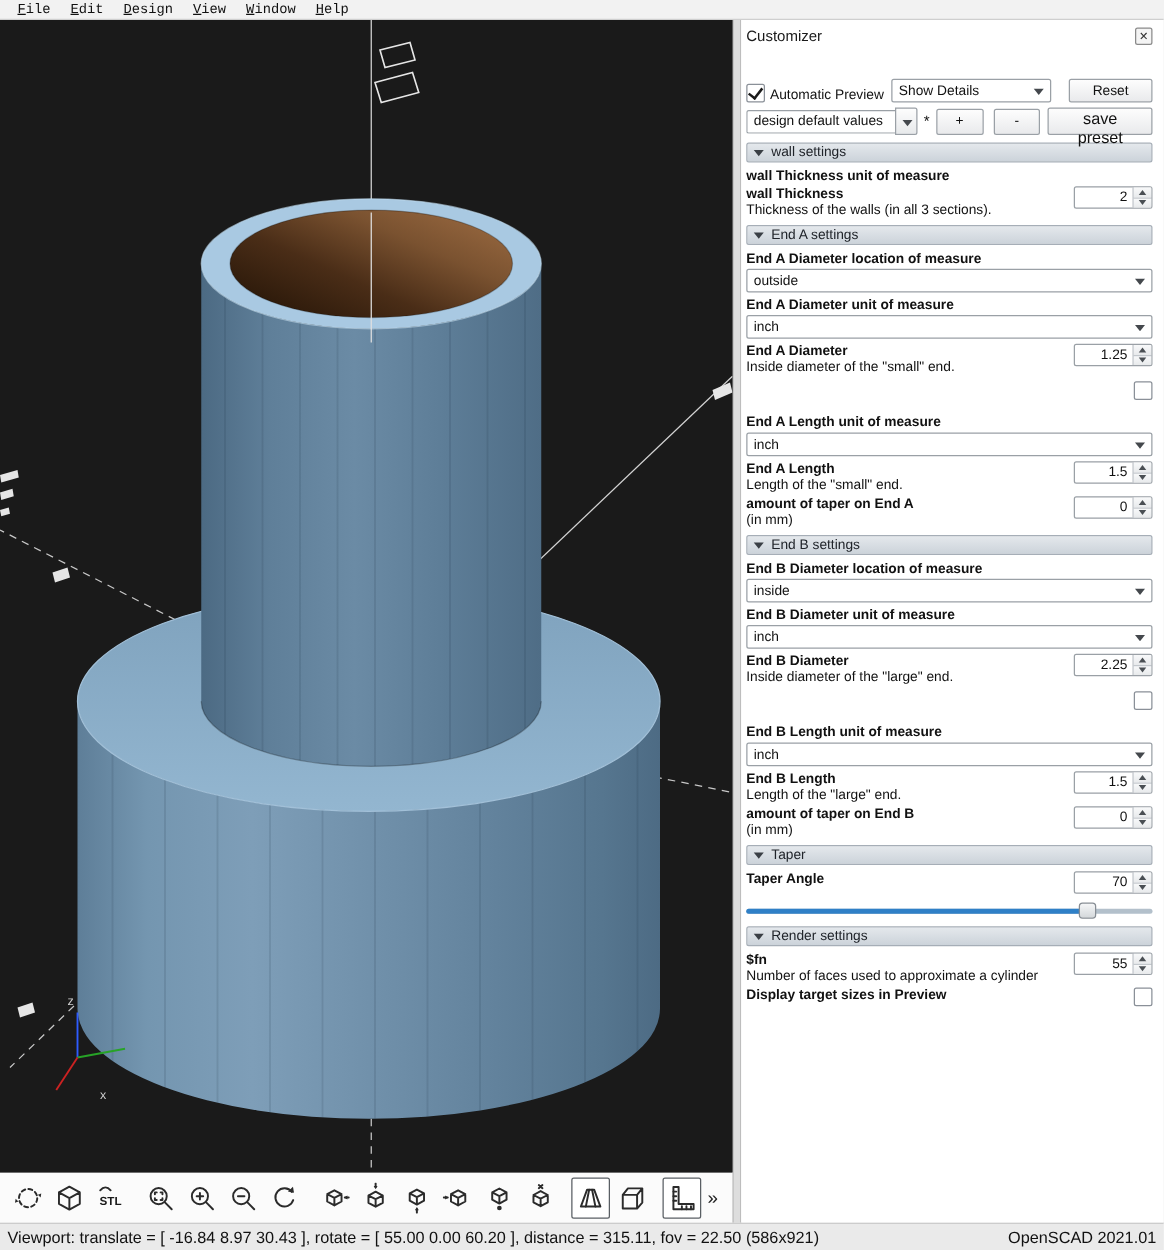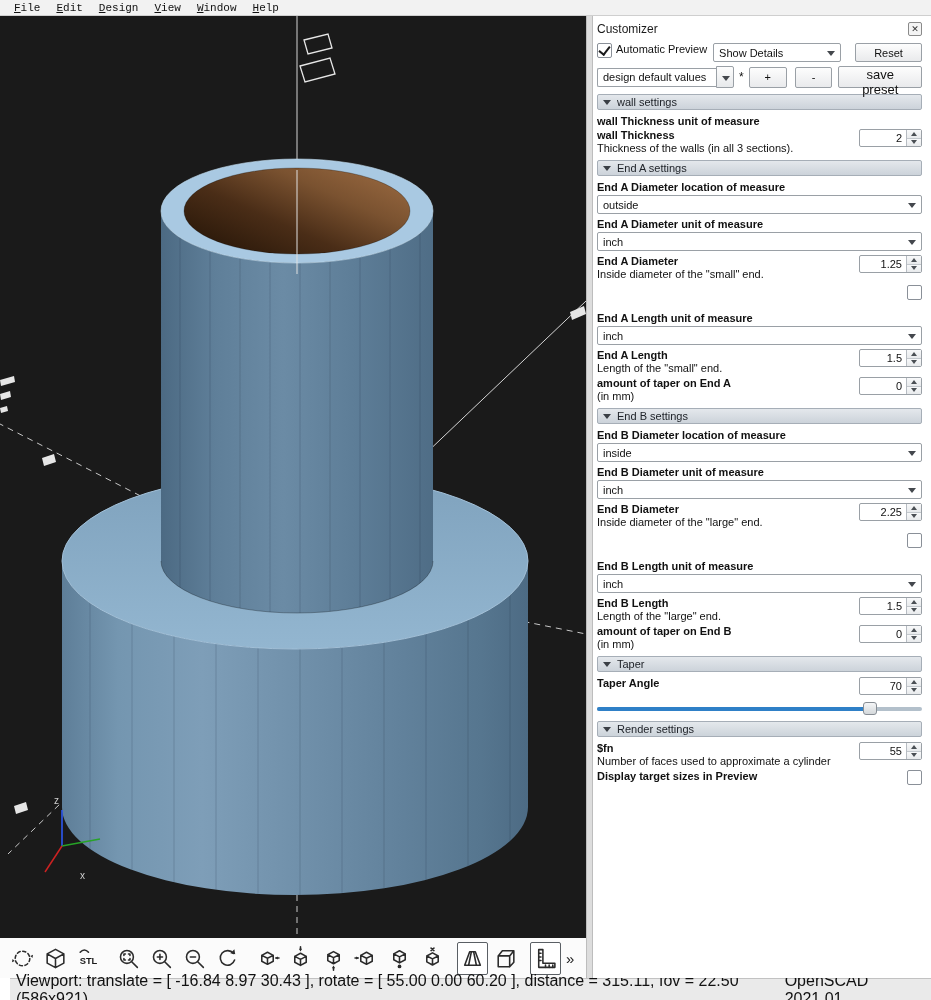--- a/index.html
+++ b/index.html
@@ -19,21 +19,21 @@
   .vp svg { display:block; }
   .splitter { width:7px; background:#dddddd; border-left:1px solid #bdbdbd; border-right:1px solid #bdbdbd; }
   .customizer { width:338px; background:#ffffff; padding:6px 9px 0 4px; position:relative; font-size:11px; color:#111; }
 
   
   .cust-titlebar { display:flex; justify-content:space-between; align-items:flex-start; height:18px; }
   .cust-title { font-size:12px; color:#1a1a1a; }
   .close-btn { width:14px; height:14px; border:1px solid #808archive0; border:1px solid #8a8a8a; background:#f4f4f4;
     font-size:9px; line-height:12px; text-align:center; color:#333; border-radius:2px; cursor:default; }
 
-  .row1 { display:flex; align-items:flex-start; margin:3px 0 4px 0; }
+  .row1 { display:flex; align-items:flex-end; margin:3px 0 4px 0; }
   .row2 { display:flex; align-items:center; margin:2px 0 6px 0; height:22px; }
 
   .checkbox { width:15px; height:15px; background:#fff; border:1px solid #8a9098; border-radius:2px; flex:0 0 auto; }
   .checkbox.checked::after { content:""; display:block; width:5px; height:9px;
     border-right:2px solid #1a1a1a; border-bottom:2px solid #1a1a1a;
     transform:rotate(38deg); margin:0 auto; margin-top:0px; }
   .cb-label { margin-left:4px; margin-right:6px; font-size:11px; white-space:nowrap; }
 
   .combo { position:relative; height:19px; border:1px solid #9aa0a6; border-radius:2px; background:#fff;
     display:flex; align-items:center; padding:0 18px 0 5px; font-size:11px; white-space:nowrap; overflow:hidden; }
@@ -43,21 +43,21 @@
   .combo.w-preset  { width:125px; border-right:none; border-radius:2px 0 0 2px; padding-right:5px; }
   .preset-arrow { width:19px; height:22px; border:1px solid #9aa0a6; border-radius:0 2px 2px 0;
     background:linear-gradient(#fdfdfd,#e7e9eb); position:relative; }
   .preset-arrow::after { content:""; position:absolute; left:5px; top:9px; width:0; height:0;
     border-left:4px solid transparent; border-right:4px solid transparent; border-top:5px solid #44484d; }
   .combo.full { margin:1px 0 4px 0; }
 
   .btn { height:19px; border:1px solid #9aa0a6; border-radius:2px;
     background:linear-gradient(#fdfdfd,#e9eaec); font-size:11px; padding:0 8px;
     font-family:"Liberation Sans", sans-serif; color:#111; cursor:default; }
-  .btn.reset { width:67px; margin-left:auto; }
+  .btn.reset { width:67px; margin-left:auto;margin-top:20px; }
   .btn.small { width:39px; height:21px; }
   .btn.save  { height:22px; font-size:13px; padding:0 9px; margin-left:6px; }
   .star { font-size:12px; margin:0 5px 0 5px; }
 
   .sec { display:flex; align-items:center; height:16px; background:linear-gradient(#e4e8ec,#ccd3da);
     border:1px solid #a6aeb7; border-radius:2px; padding:0 5px; margin:5px 0 5px 0; font-size:11px; color:#20242a; }
   .sec .tri { width:0; height:0; border-left:4px solid transparent; border-right:4px solid transparent;
     border-top:5px solid #3a3f45; margin-right:6px; }
 
   .fld-label { font-weight:bold; font-size:11px; line-height:13px; }
@@ -90,21 +90,21 @@
   .tb.selected { border:1px solid #5a5f64; border-radius:2px; background:#ffffff; }
   .tb svg { width:25px; height:25px; }
   .tbgap { width:7px; }
   .ic path, .ic circle { stroke:#2b2b2b; stroke-width:1.5; fill:none; stroke-linecap:round; stroke-linejoin:round; }
   .ic .f { fill:#2b2b2b; stroke:none; }
   .ic text { fill:#1a1a1a; font-family:"Liberation Sans",sans-serif; font-weight:bold; }
   .overflow { font-size:15px; color:#222; margin-left:4px; }
 
   
   .statusbar { height:22px; background:#eaeaea; border-top:1px solid #c2c2c2;
-    display:flex; justify-content:space-between; align-items:center; padding:0 6px; font-size:16px; color:#111;margin-left:10px; }
+    display:flex; justify-content:space-between; align-items:center; padding:0 6px; font-size:13px; color:#111; }
 </style>
 </head>
 <body>
 
 <div class="menubar">
   <span class="menu-item">File</span>
   <span class="menu-item">Edit</span>
   <span class="menu-item">Design</span>
   <span class="menu-item">View</span>
   <span class="menu-item">Window</span>

